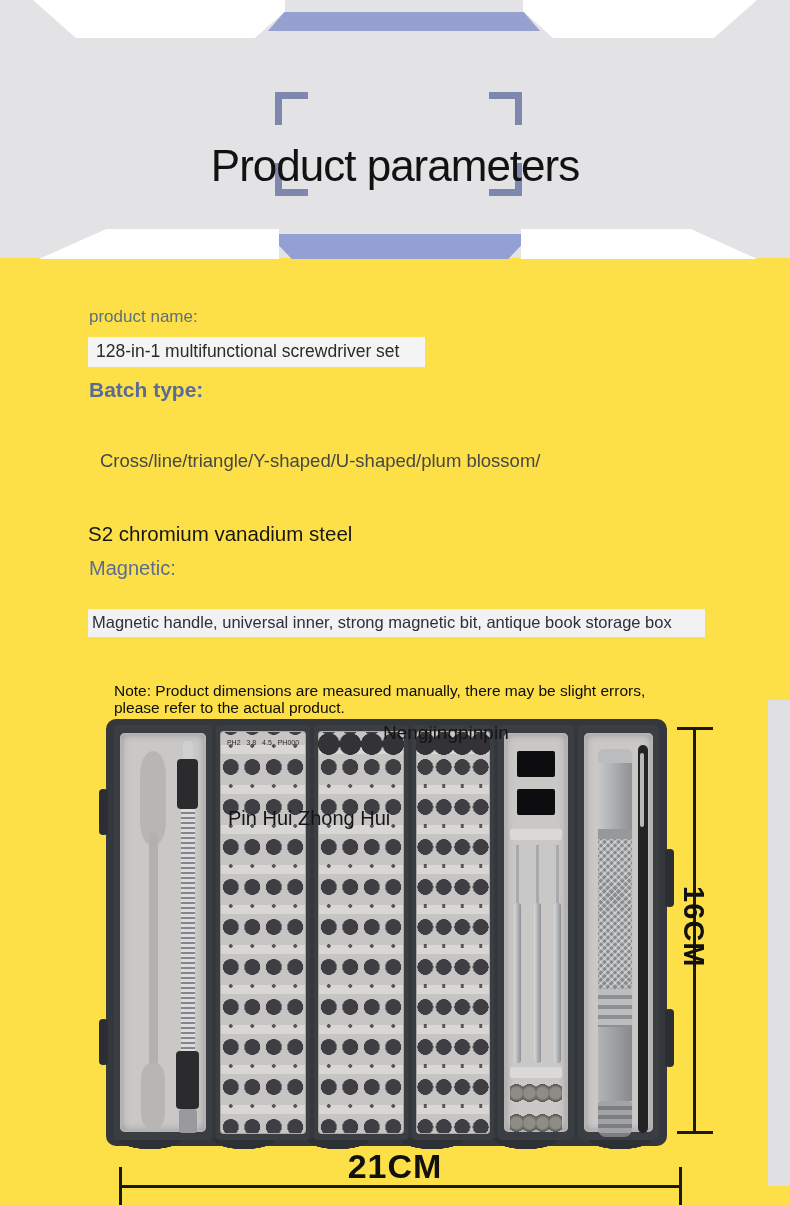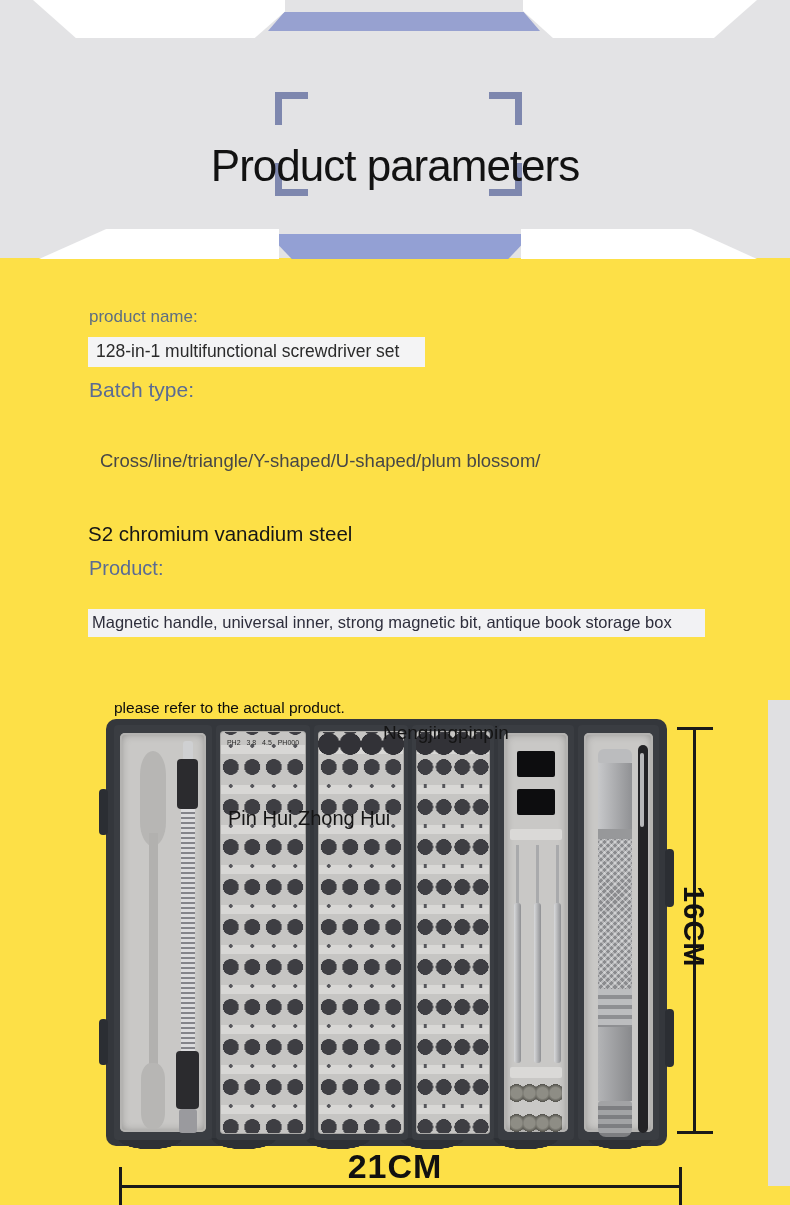--- a/index.html
+++ b/index.html
@@ -138,26 +138,26 @@
     <h1 class="title">Product parameters</h1>
 
     <div class="shape trap-bot"></div>
     <div class="shape white-bl"></div>
     <div class="shape white-br"></div>
   </header>
 
   <section>
     <p class="t pn-label">product name:</p>
     <p class="t pn-value">128-in-1 multifunctional screwdriver set</p>
-    <h2 class="t batch-label" style="font-weight:400;margin:0;">Batch type:</h2>
+    <h2 class="t batch-label" style="font-weight:700;margin:0;">Batch type:</h2>
     <p class="t desc"><span>Cross/line/triangle/Y-shaped/U-shaped/plum blossom/</span><br></p>
     <p class="t material">S2 chromium vanadium steel</p>
-    <h2 class="t feat-label" style="font-weight:400;margin:0;">Product:</h2>
+    <h2 class="t feat-label" style="font-weight:400;margin:0;">Magnetic:</h2>
     <p class="t feat-value">Magnetic handle, universal inner, strong magnetic bit, antique book storage box</p>
-    <p class="t note"><br><span>please refer to the actual product.</span></p>
+    <p class="t note"><span>Note: Product dimensions are measured manually, there may be slight errors,</span><br><span>please refer to the actual product.</span></p>
   </section>
 
   <figure style="margin:0;">
     <div class="gray-strip"></div>
 
     <div class="box">
       <div class="feet"></div>
       <div class="clasp" style="left:-7px;top:70px;height:46px;"></div>
       <div class="clasp" style="left:-7px;top:300px;height:46px;"></div>
       <div class="clasp" style="right:-7px;top:130px;height:58px;"></div>

